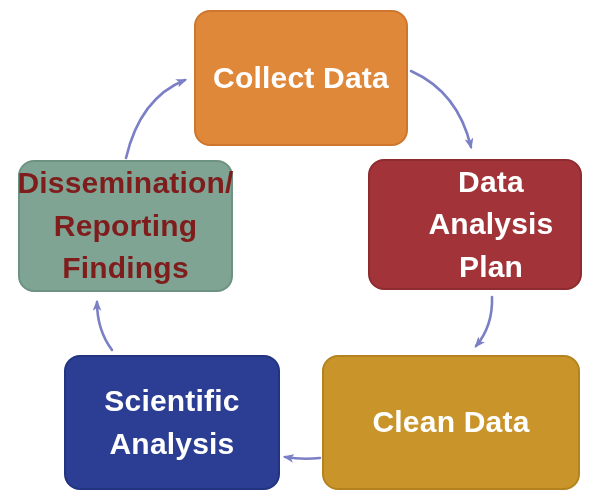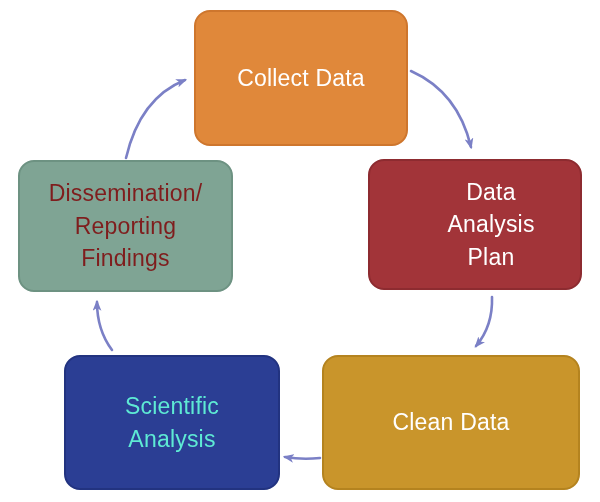--- a/index.html
+++ b/index.html
@@ -33,22 +33,22 @@
     box-sizing: border-box;
     border: 2px solid transparent;
     border-radius: 16px;
     display: flex;
     align-items: center;
     justify-content: center;
     text-align: center;
   }
   .node .label {
     color: #ffffff;
-    font-weight: 400;
-    font-size: 23px;
+    font-weight: 700;
+    font-size: 30px;
     line-height: 1.42;
     white-space: pre-line;
     letter-spacing: 0.2px;
   }
   
   .n0 { left: 194px; top: 10px;  width: 214px; height: 136px; }
   .n1 { left: 368px; top: 159px; width: 214px; height: 131px; padding-left: 32px; }
   .n2 { left: 322px; top: 355px; width: 258px; height: 135px; }
   .n3 { left: 64px;  top: 355px; width: 216px; height: 135px; }
   .n4 { left: 18px;  top: 160px; width: 215px; height: 132px; }
@@ -79,21 +79,21 @@
     <span class="label" style="color: rgb(255, 255, 255);">Data
 Analysis
 Plan</span>
   </div>
 
   <div class="node n2" style="background: rgb(201, 149, 43); border-color: rgb(180, 131, 31);">
     <span class="label" style="color: rgb(255, 255, 255);">Clean Data</span>
   </div>
 
   <div class="node n3" style="background: rgb(43, 62, 148); border-color: rgb(34, 51, 128);">
-    <span class="label" style="color: #5eead4;">Scientific
+    <span class="label" style="color: #ffffff;">Scientific
 Analysis</span>
   </div>
 
   <div class="node n4" style="background: rgb(127, 164, 148); border-color: rgb(109, 146, 130);">
     <span class="label" style="color: #7f1d1d;">Dissemination/
 Reporting
 Findings</span>
   </div>
 
 </div>

